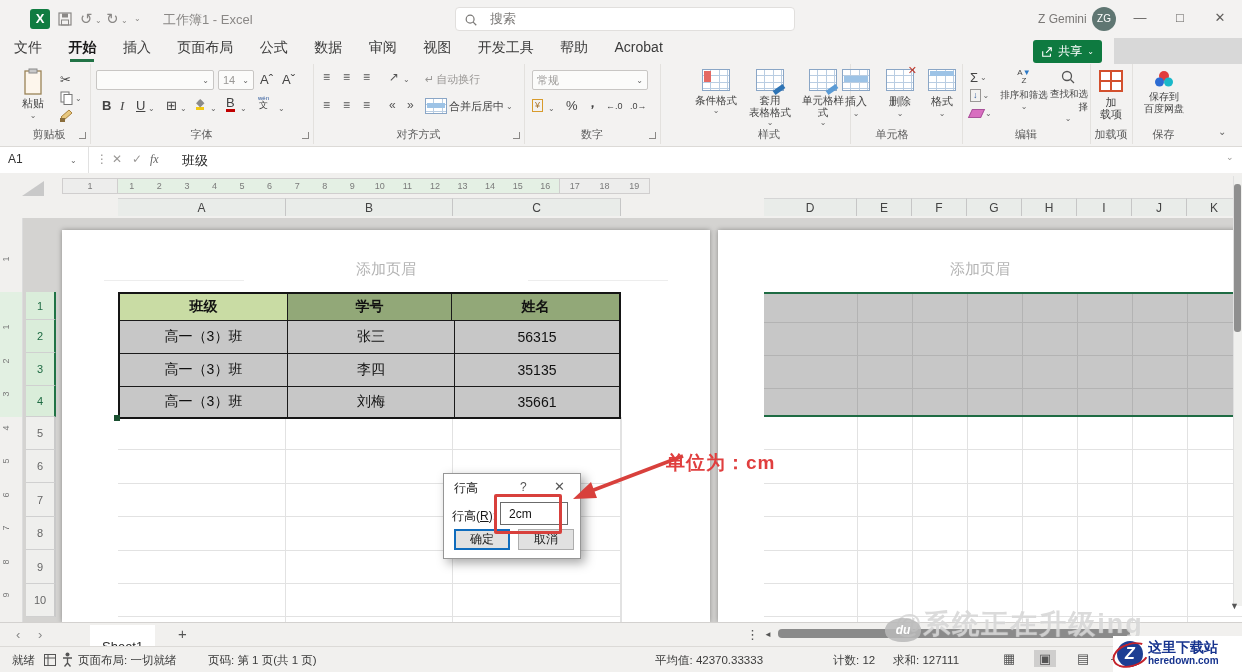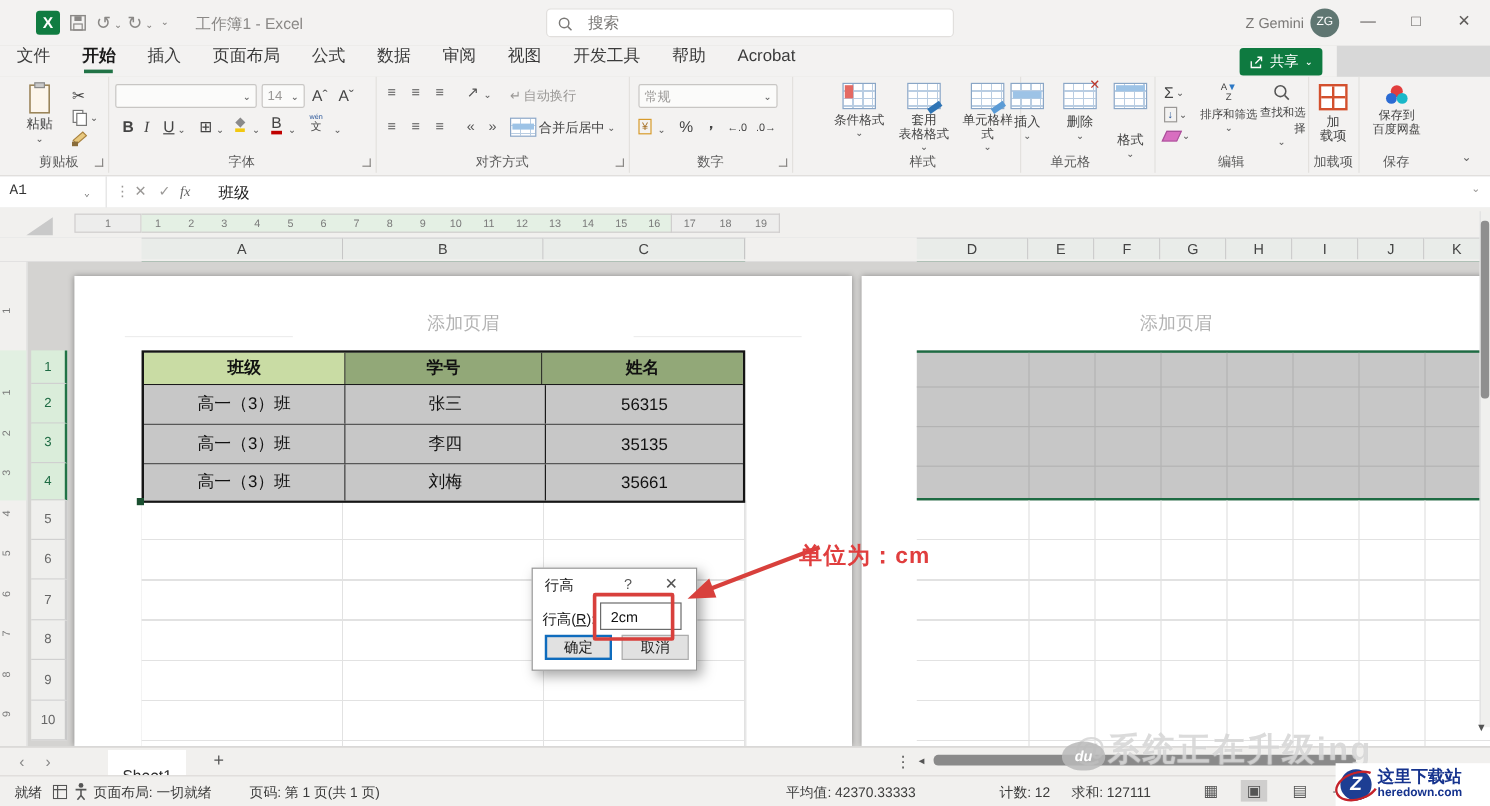--- a/index.html
+++ b/index.html
@@ -56,21 +56,21 @@
   .gi-merge::before{left:1px;top:4px;right:1px;height:5px;background:#9dc3e6;}
   .gi-addins{width:20px;height:18px;border:2px solid #d3502e;background-color:#fff;
     background-image:linear-gradient(#d3502e,#d3502e),linear-gradient(#d3502e,#d3502e);
     background-size:2px 100%,100% 2px;background-position:center,center;background-repeat:no-repeat;}
   .fillbar{display:inline-block;border-bottom:3px solid #f2c811;line-height:10px;}
   .redbar{border-bottom:3px solid #c00000;line-height:12px;font-size:13px;color:#444;}
   .eraser{display:inline-block;width:11px;height:7px;background:#d86ec0;transform:skewX(-25deg);border:1px solid #a9529a;}
   .alns{font-size:12px;color:#555;letter-spacing:-1px;}
   
   .fbar{position:absolute;left:0;top:147px;width:1242px;height:26px;background:#fff;border-bottom:1px solid #e1e1e1;}
-  .namebox{position:absolute;left:0;top:0;width:88px;height:26px;border-right:1px solid #e1e1e1;font-size:12px;color:#333;font-family:Liberation Mono, monospace;}
+  .namebox{position:absolute;left:0;top:0;width:88px;height:26px;border-right:1px solid #e1e1e1;font-size:12px;color:#333;}
   .fbtn{position:absolute;top:5px;font-size:12px;color:#9a9896;}
   .fcontent{position:absolute;left:182px;top:5px;font-size:13px;color:#222;}
   
   .rulerrow{position:absolute;left:0;top:173px;width:1242px;height:25px;background:#f1f0ee;}
   .hruler{position:absolute;top:5px;height:16px;border:1px solid #d0cece;box-sizing:border-box;display:flex;align-items:center;}
   .rn{flex:1;text-align:center;font-size:9px;color:#7a7a7a;}
   .cornertri{position:absolute;left:22px;top:181px;width:0;height:0;border-left:22px solid transparent;border-bottom:15px solid #c9c9c9;}
   .colrow{position:absolute;left:0;top:198px;width:1242px;height:20px;background:#f1f0ee;}
   .colhdrs{position:absolute;top:0;height:20px;display:flex;border-bottom:2px solid #1e6b43;box-sizing:content-box;}
   .colh{height:18px;line-height:18px;text-align:center;font-size:12px;color:#444;background:#e9ece9;
@@ -331,21 +331,21 @@
         <span style="margin-top:3px;">插入</span>
         <span class="chev">⌄</span>
       </div>
       <div class="rbtn" style="left:58px;top:5px;width:40px;">
         <span class="gicon gi-delete"></span>
         <span style="margin-top:3px;">删除</span>
         <span class="chev">⌄</span>
       </div>
       <div class="rbtn" style="left:100px;top:5px;width:40px;">
         <span class="gicon gi-format"></span>
-        <span style="margin-top:18px;">格式</span>
+        <span style="margin-top:3px;">格式</span>
         <span class="chev">⌄</span>
       </div>
       <span class="glabel">单元格</span>
     </div>
 
     <div class="rgroup" style="left:962px;width:128px;">
       <div class="mini" style="left:8px;top:6px;">
           <span class="ric">Σ</span>
           <span class="chev">⌄</span>
         </div>

